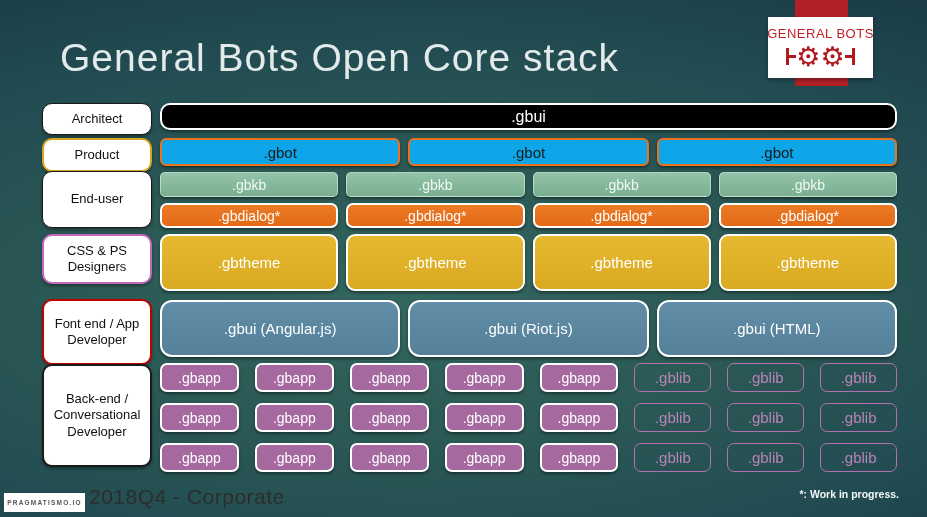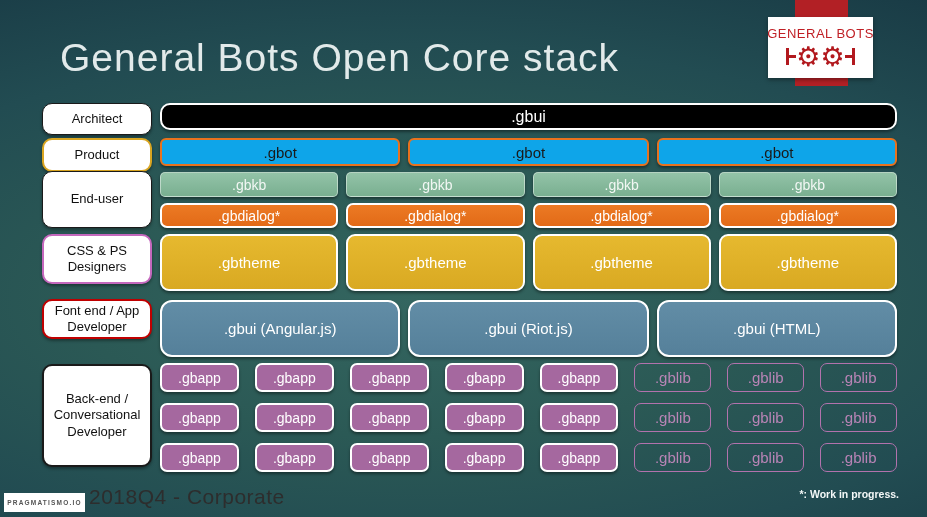--- a/index.html
+++ b/index.html
@@ -70,21 +70,21 @@
     <span class="gear">⚙</span>
     <span class="axle"></span>
     <span class="endcap"></span>
   </div>
 </div>
 
 <div class="abs role b-black" style="top:103px;height:27px;">Architect</div>
 <div class="abs role b-gold" style="top:138px;height:28px;">Product</div>
 <div class="abs role b-black" style="top:171px;height:57px;">End-user</div>
 <div class="abs role b-magenta" style="top:234px;height:50px;">CSS &amp; PS Designers</div>
-<div class="abs role b-red" style="top:299px;height:40px;">Font end / App Developer</div>
+<div class="abs role b-red" style="top:299px;height:66px;">Font end / App Developer</div>
 <div class="abs role b-black2" style="top:364px;height:103px;">Back-end / Conversational Developer</div>
 
 <div class="abs row" style="top:103px;height:27px;">
   <div class="box gbai">.gbui</div>
 </div>
 
 <div class="abs row" style="top:138px;height:28px;">
   <div class="box gbot">.gbot</div>
   <div class="box gbot">.gbot</div>
   <div class="box gbot">.gbot</div>

